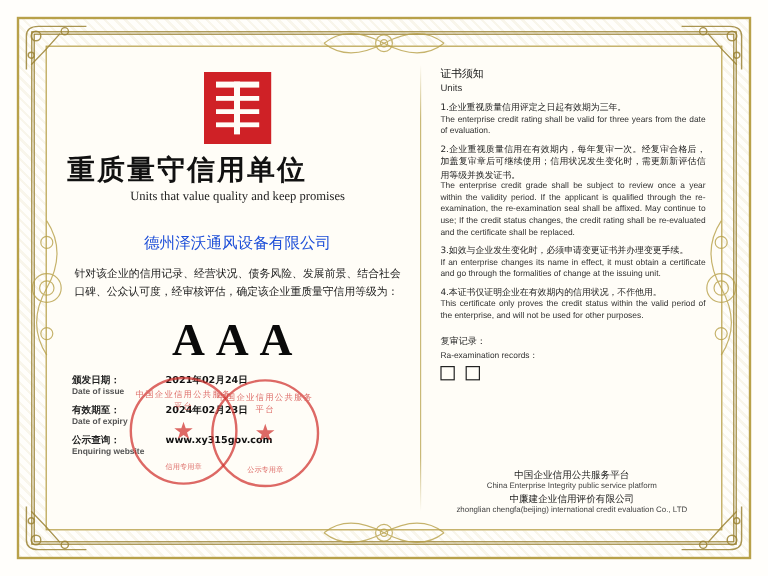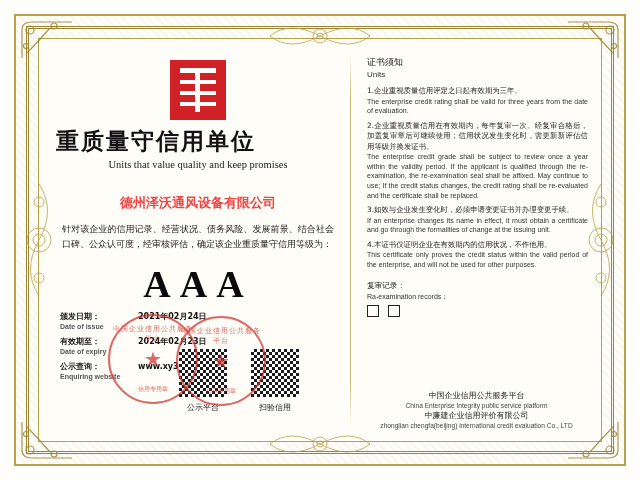--- a/index.html
+++ b/index.html
@@ -110,22 +110,22 @@
   .cert-no{
     text-align:center;
     font-size:8.5px;
     color:#333;
     margin:4px 0 10px 0;
   }
   .cert-no .lbl{color:#444;}
   .company{
     text-align:center;
     font-size:13px;
-    font-weight:bold;
-    color:#ef4444;
+    font-weight:normal;
+    color:#1d4ed8;
     margin:4px 0 10px 0;
     font-family:"DejaVu Sans", sans-serif;
   }
   .body-text{
     font-size:9px;
     line-height:15px;
     color:#1a1a1a;
     text-align:justify;
     padding:0 6px;
     font-family:"DejaVu Sans", sans-serif;
@@ -371,30 +371,20 @@
         </div>
         <div class="meta-row">
           <div class="meta-label">
             <span>公示查询：</span>
             <span class="en">Enquiring website</span>
           </div>
           <div class="meta-value">www.xy315gov.com</div>
         </div>
       </div>
 
-      <div class="qr-row">
-        <div class="qr-block">
-          <div class="qr"></div>
-          <div class="qr-cap">公示平台</div>
-        </div>
-        <div class="qr-block">
-          <div class="qr"></div>
-          <div class="qr-cap">扫验信用</div>
-        </div>
-      </div>
 
       <div class="stamp stamp-1">
         <div class="stamp-cn">中国企业信用公共服务平台</div>
         <div class="star">★</div>
         <div class="stamp-cn2">信用专用章</div>
       </div>
       <div class="stamp stamp-2">
         <div class="stamp-cn">中国企业信用公共服务平台</div>
         <div class="star">★</div>
         <div class="stamp-cn2">公示专用章</div>

